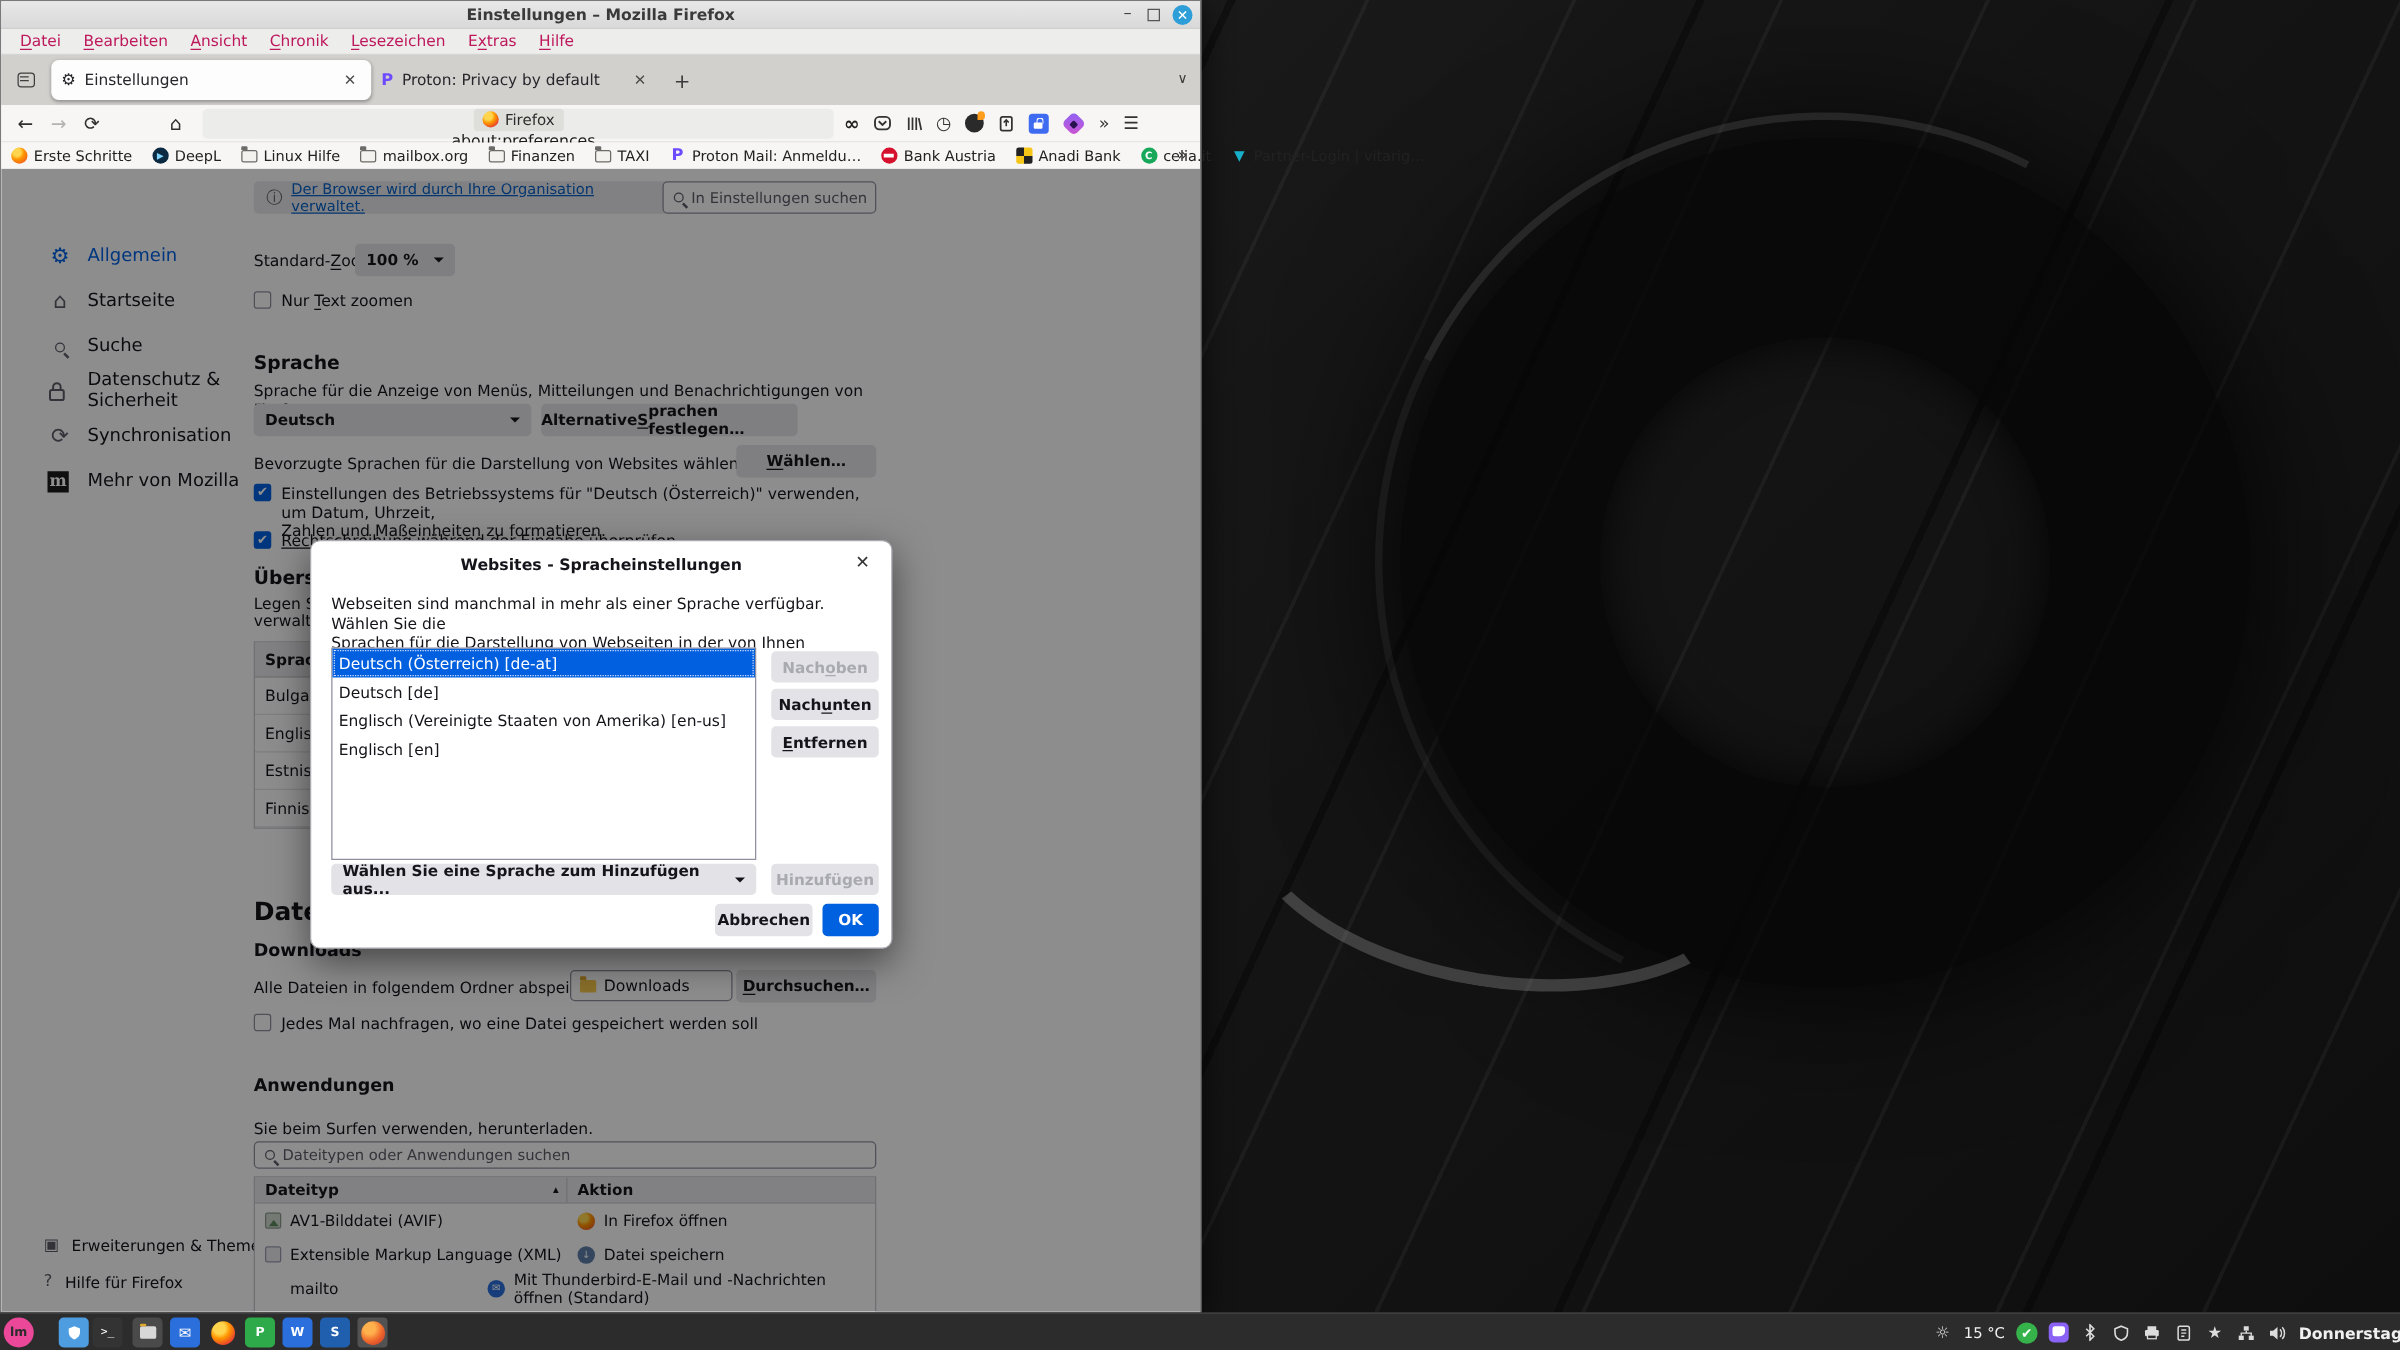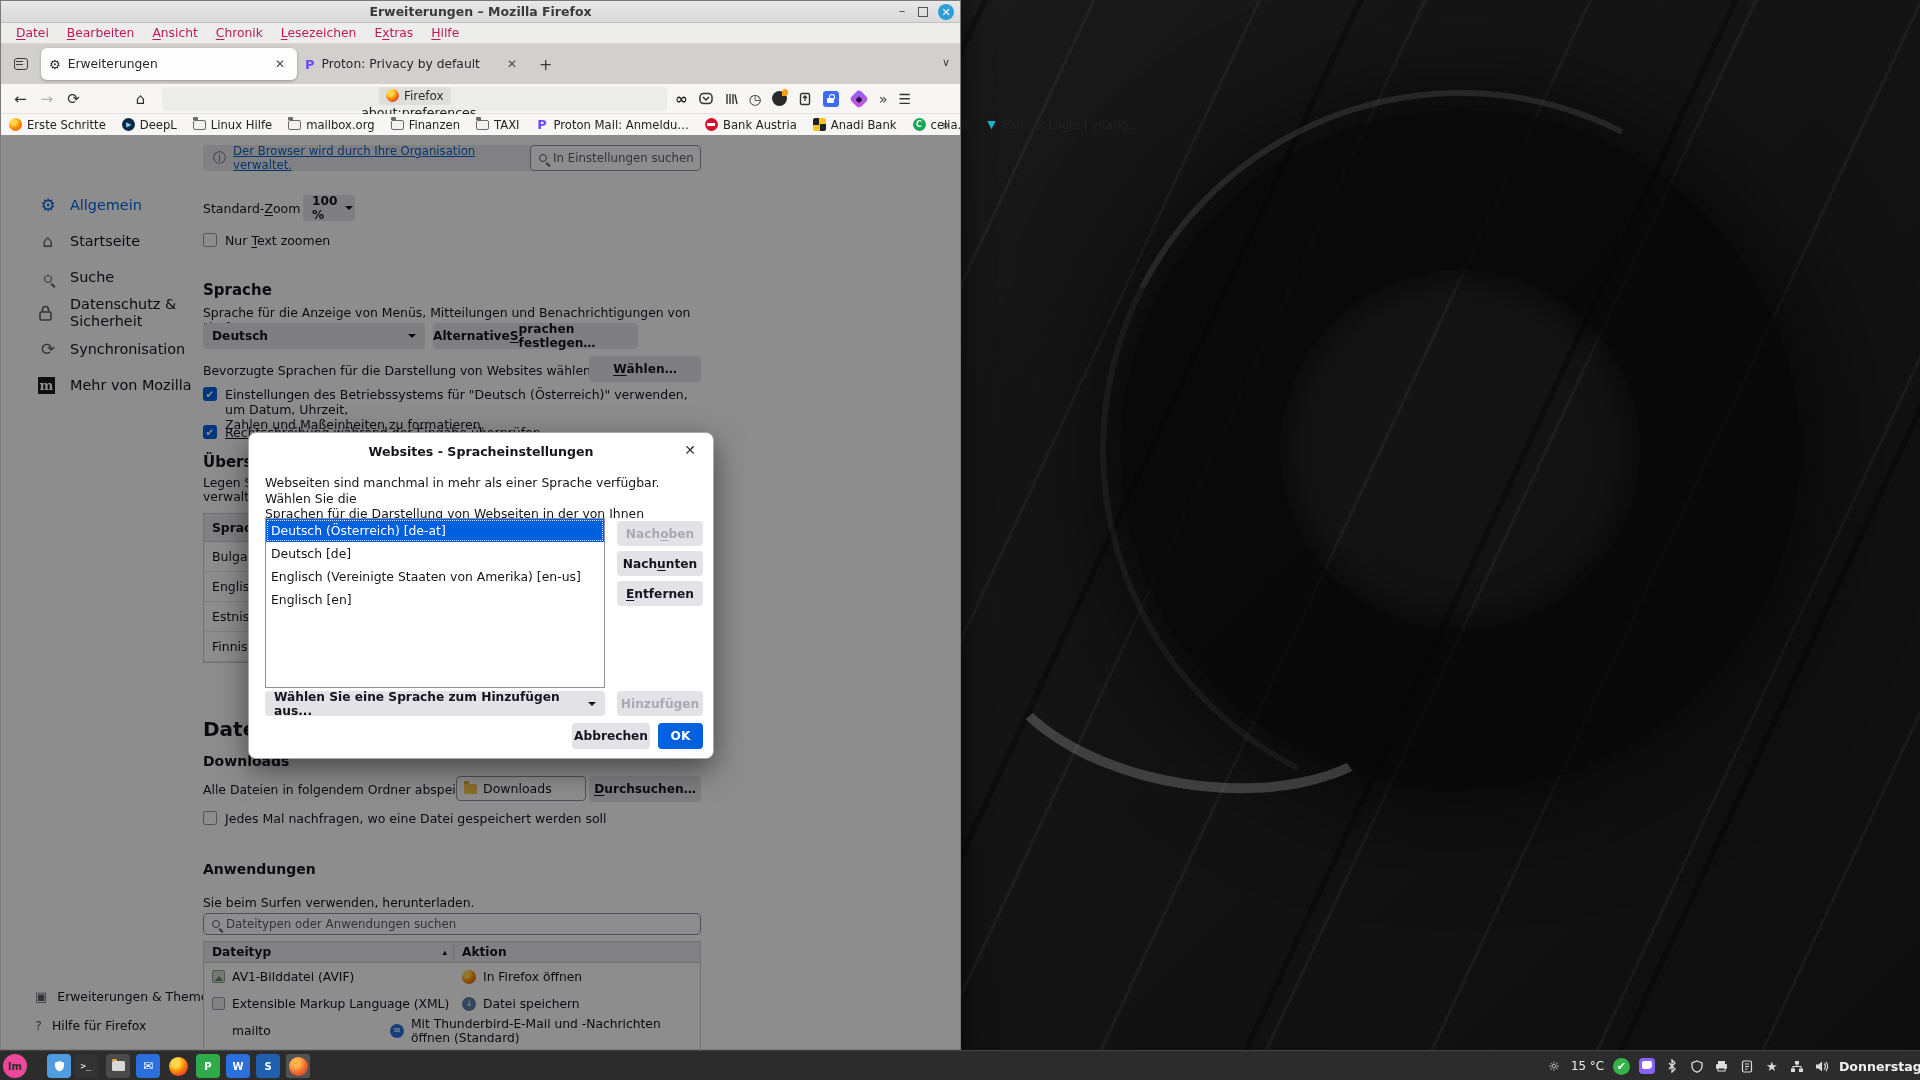--- a/index.html
+++ b/index.html
@@ -174,21 +174,21 @@
 <div class="desktop">
   <div class="streaks"></div>
   <div class="ring"></div>
   <div class="ring-hi"></div>
   <div class="swoosh"></div>
 </div>
 
 <div class="window">
 
   <div class="titlebar">
-    <div class="title">Erweiterungen – Mozilla Firefox</div>
+    <div class="title">Einstellungen – Mozilla Firefox</div>
     <div class="winctl">
       <span class="min">–</span>
       <span class="max"></span>
       <span class="close">✕</span>
     </div>
   </div>
 
   <div class="menubar">
     <span><u>D</u>atei</span>
     <span><u>B</u>earbeiten</span>
@@ -198,21 +198,21 @@
     <span>E<u>x</u>tras</span>
     <span><u>H</u>ilfe</span>
   </div>
 
   <div class="tabbar">
     <div class="fxview">
         <span class="g"></span>
       </div>
     <div class="tab active">
       <span class="fav">⚙</span>
-      <span class="lbl">Erweiterungen</span>
+      <span class="lbl">Einstellungen</span>
       <span class="x">✕</span>
     </div>
     <div class="tab inactive">
       <span class="fav proton-p">P</span>
       <span class="lbl">Proton: Privacy by default</span>
       <span class="x">✕</span>
     </div>
     <span class="newtab">+</span>
     <span class="alltabs">∨</span>
   </div>
@@ -354,21 +354,21 @@
       <div class="abs infochip">
         <span class="i">ⓘ</span>
         <a href="#">Der Browser wird durch Ihre Organisation verwaltet.</a>
       </div>
       <div class="abs searchbox" style="left:327px;top:10px;width:171px">
         <span class="mag"></span>
         <span class="ph">In Einstellungen suchen</span>
       </div>
 
       <div class="abs" style="left:0;top:66px">Standard-<u>Z</u>oom</div>
-      <div class="abs usel" style="left:100px;top:60px;width:52px">
+      <div class="abs usel" style="left:81px;top:60px;width:80px">
         <span>100 %</span>
           <span class="car"></span>
       </div>
       <div class="abs chkrow" style="left:0;top:98px">
         <span class="chk"></span>
         <span>Nur <u>T</u>ext zoomen</span>
       </div>
 
       <h3 class="sec abs" style="left:0;top:146px">Sprache</h3>
       <div class="abs desc" style="left:0;top:170px">Sprache für die Anzeige von Menüs, Mitteilungen und Benachrichtigungen von Firefox</div>

